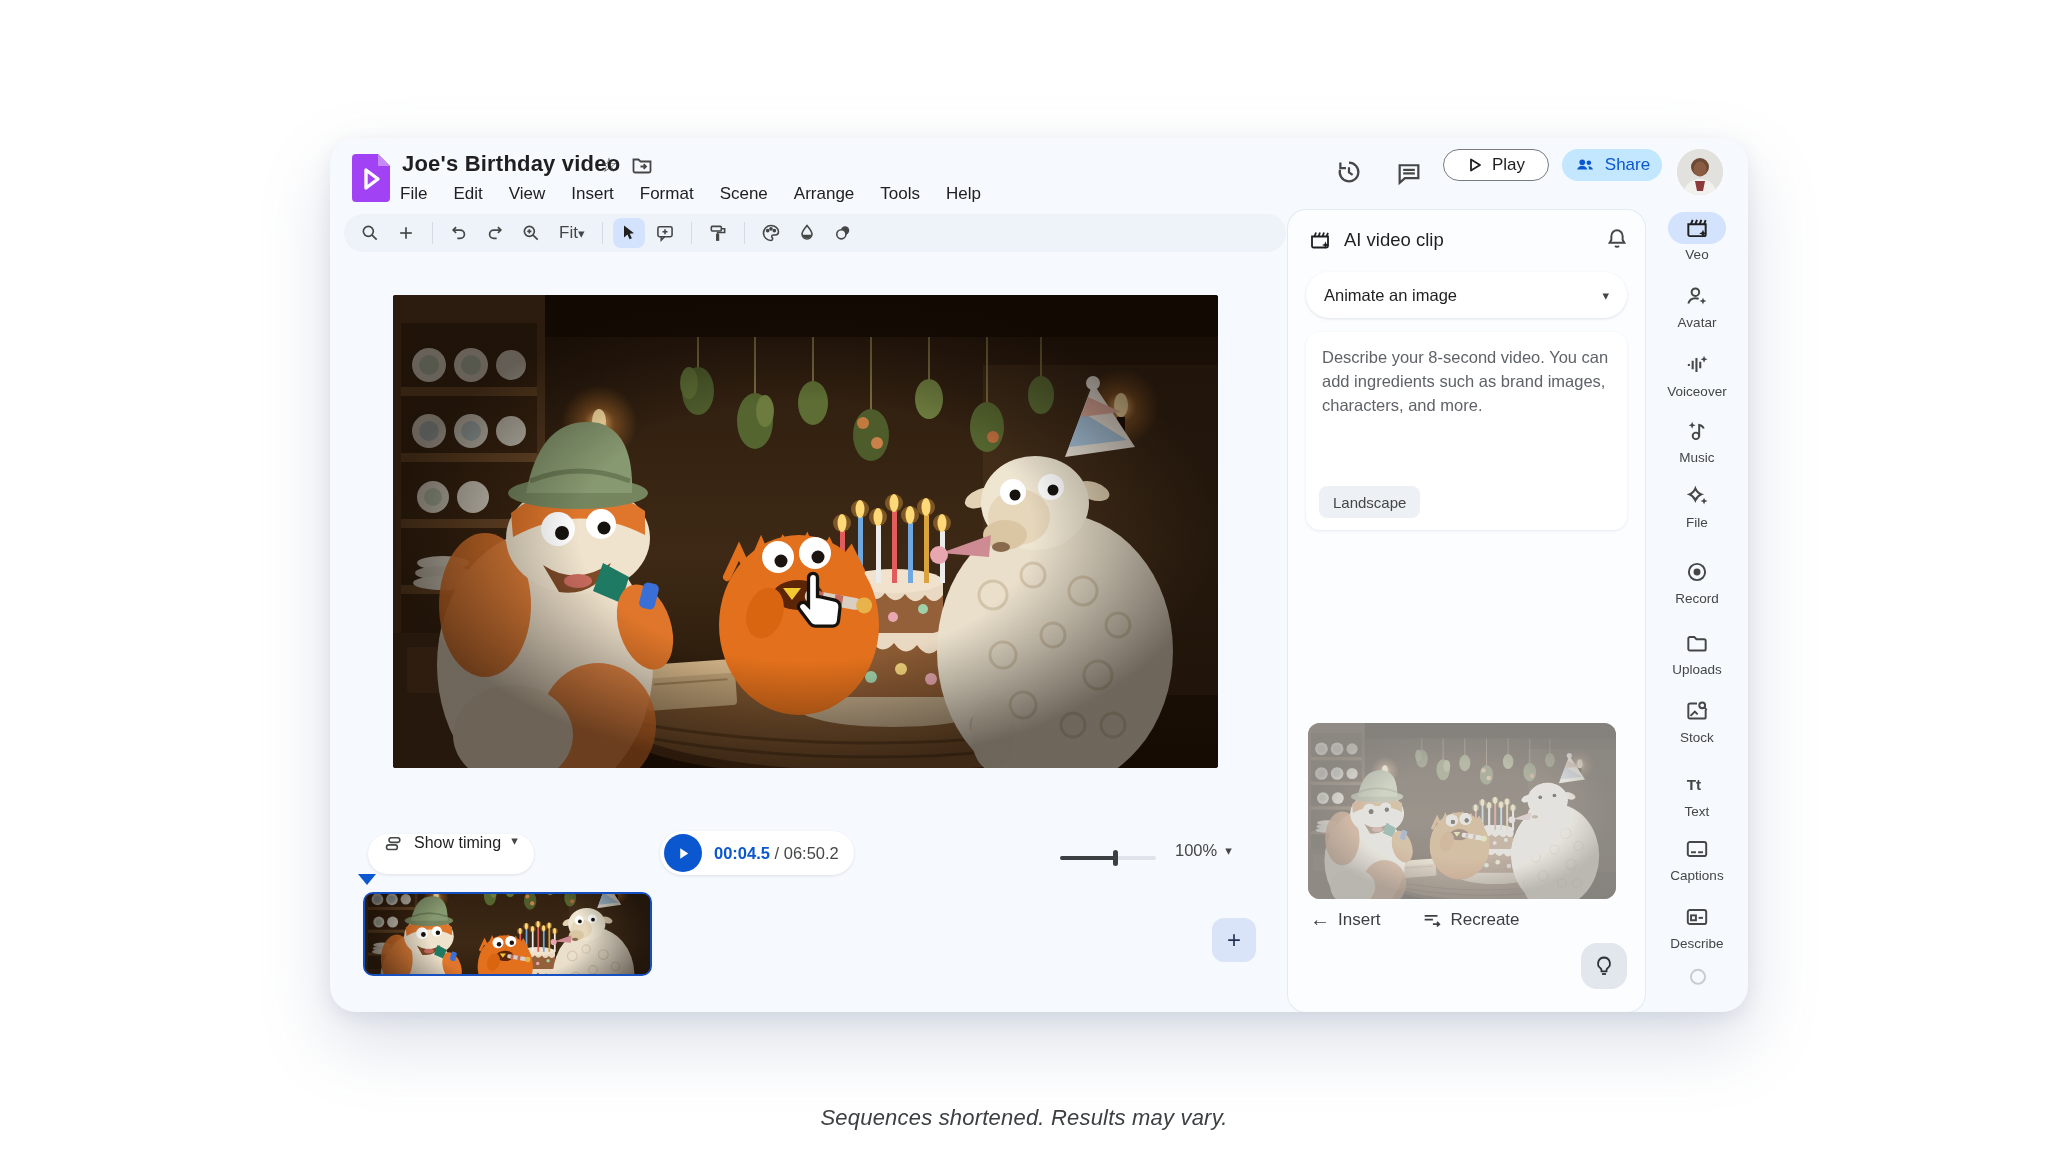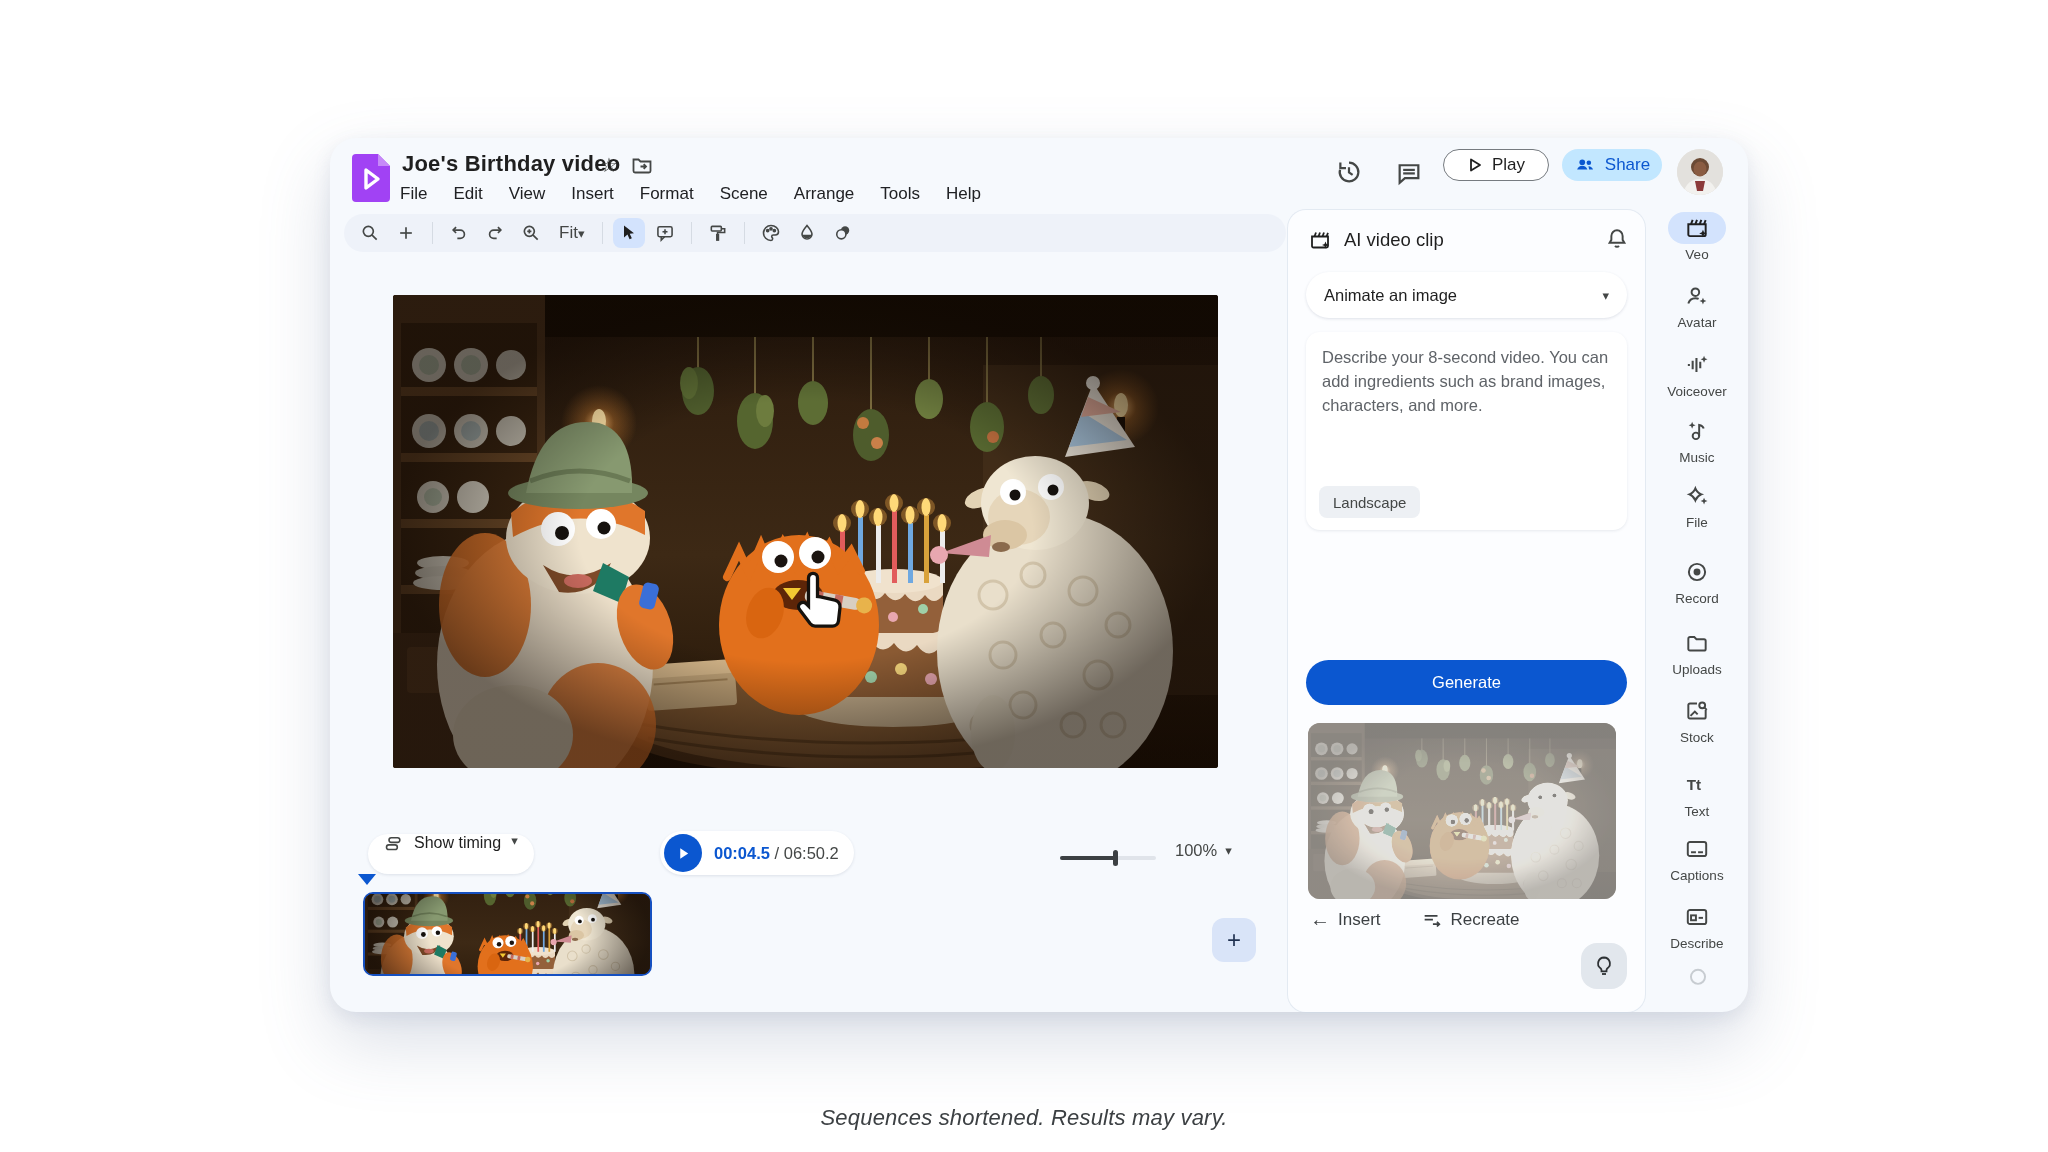--- a/index.html
+++ b/index.html
@@ -551,21 +551,20 @@
         <span>Animate an image</span>
         <span class="caret">▾</span>
       </div>
 
       <div class="prompt-card">
         <textarea placeholder="Describe your 8-second video. You can add ingredients such as brand images, characters, and more." style=""></textarea>
         <div class="chip">Landscape</div>
       </div>
 
 
-      <button class="generate">Generate</button>
 
       <div class="result-thumb">
         <svg viewBox="0 0 825 473" preserveAspectRatio="xMidYMid slice">
             <use href="#scene-g"></use>
           </svg>
         <div class="wash"></div>
       </div>
 
       <div class="panel-actions">
         <div class="pact">

